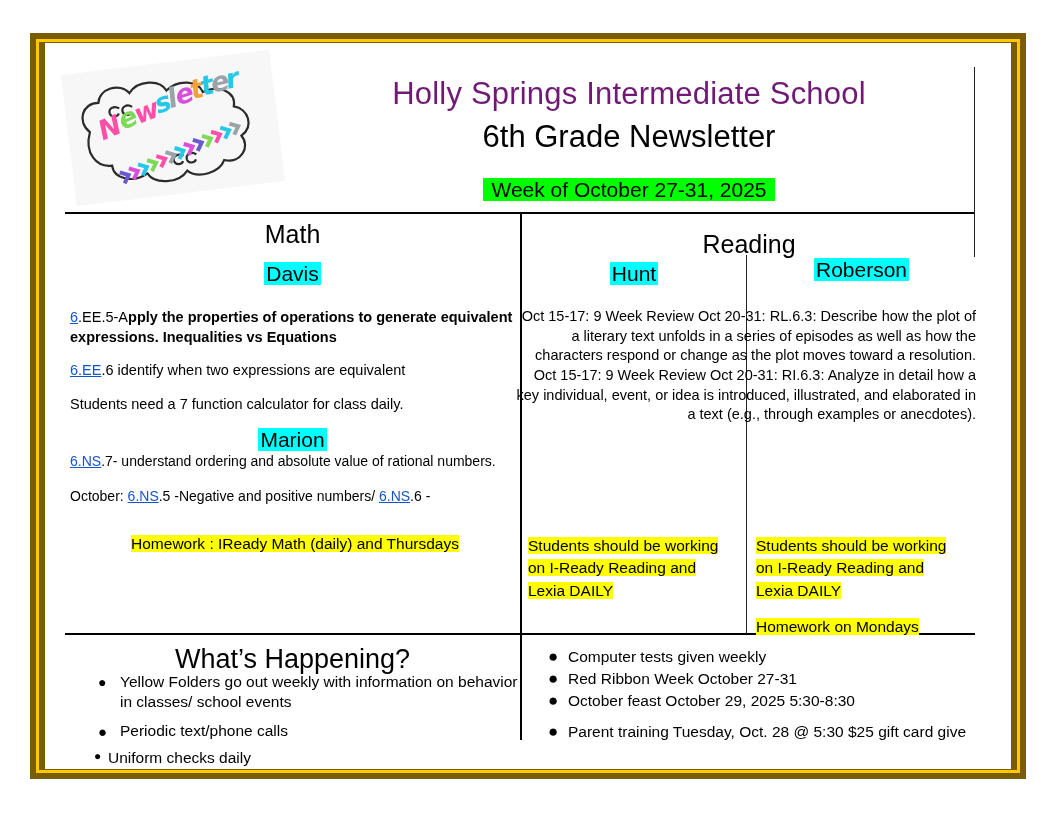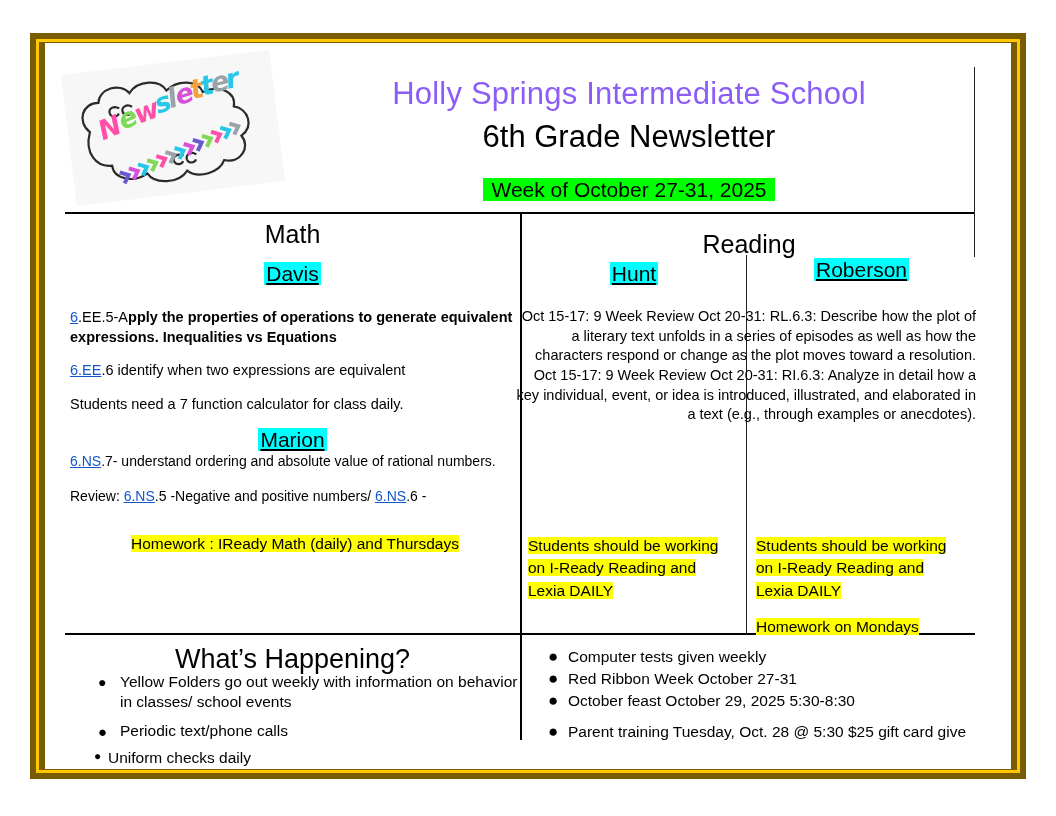--- a/index.html
+++ b/index.html
@@ -23,39 +23,39 @@
   #page{position:absolute;left:0;top:0;width:1056px;height:816px;}
 
   
   #logo{position:absolute;left:68px;top:62px;width:210px;height:132px;
         background:#f7f7f7;transform:rotate(-7deg);overflow:hidden;}
   #logo svg{display:block;}
   .logo-letter{font-family:"DejaVu Sans",sans-serif;font-weight:bold;font-style:italic;}
 
   
   #school-title{position:absolute;left:284px;top:76px;width:690px;
-     text-align:center;font-size:31px;color:#8b5cf6;letter-spacing:.2px;}
+     text-align:center;font-size:31px;color:#701a75;letter-spacing:.2px;}
   #grade-title{position:absolute;left:284px;top:119px;width:690px;
      text-align:center;font-size:31px;color:#000;}
   #week-wrap{position:absolute;left:284px;top:178px;width:690px;text-align:center;}
   #week-of{font-size:21px;background:#00ff00;color:#000;padding:0 8px;}
 
   
   .rule-h{position:absolute;background:#000;height:2px;}
   .rule-v{position:absolute;background:#000;width:2px;}
   .rule-thin{background:#222;}
 
   
   .subject{position:absolute;text-align:center;font-size:25px;color:#000;}
   #subject-math{left:65px;top:220px;width:455px;}
   #subject-reading{left:523px;top:220px;width:452px;margin-top:10px;}
 
   .teacher{position:absolute;text-align:center;}
   .teacher span{font-size:21px;background:#00ffff;color:#000;
-     text-decoration:underline;text-underline-offset:2px;padding:0 2px;}
+     text-underline-offset:2px;padding:0 2px;}
   #teacher-davis{left:65px;top:262px;width:455px;}
   #teacher-hunt{left:523px;top:262px;width:222px;}
   #teacher-roberson{left:748px;top:258px;width:227px;}
   #teacher-marion{left:65px;top:428px;width:455px;}
 
   
   #math-body{position:absolute;left:70px;top:308px;width:450px;
      font-size:14.5px;color:#000;line-height:1.35;}
   #math-body p{margin:0 0 14px 0;}
   .std-link{color:#1455cc;text-decoration:underline;}
@@ -175,21 +175,21 @@
     <p><span class="std-link">6</span><span>.EE.5-A</span><span class="bold-txt">pply the properties of operations to generate equivalent expressions. Inequalities vs Equations</span></p>
     <p><span class="std-link">6.EE</span><span>.6 identify when two expressions are equivalent</span></p>
     <p>Students need a 7 function calculator for class daily.</p>
   </div>
 
   <div class="teacher" id="teacher-marion">
     <span>Marion</span>
   </div>
   <div id="marion-body">
     <p><span class="std-link">6.NS</span><span>.7- understand ordering and absolute value of rational numbers.</span></p>
-    <p><span>Review: </span><span class="std-link">6.NS</span><span>.5 -Negative and positive numbers/ </span><span class="std-link">6.NS</span><span>.6 -</span></p>
+    <p><span>October: </span><span class="std-link">6.NS</span><span>.5 -Negative and positive numbers/ </span><span class="std-link">6.NS</span><span>.6 -</span></p>
   </div>
   <div id="math-hw">
     <span>Homework : IReady Math (daily) and Thursdays</span>
   </div>
 
   <div id="reading-body">Oct 15-17: 9 Week Review Oct 20-31: RL.6.3: Describe how the plot of a literary text unfolds in a series of episodes as well as how the characters respond or change as the plot moves toward a resolution. Oct 15-17: 9 Week Review Oct 20-31: RI.6.3: Analyze in detail how a key individual, event, or idea is introduced, illustrated, and elaborated in a text (e.g., through examples or anecdotes).</div>
 
   <div class="hw-box" id="hunt-hw">
     <mark>Students should be working on I-Ready Reading and Lexia DAILY</mark>
   </div>

